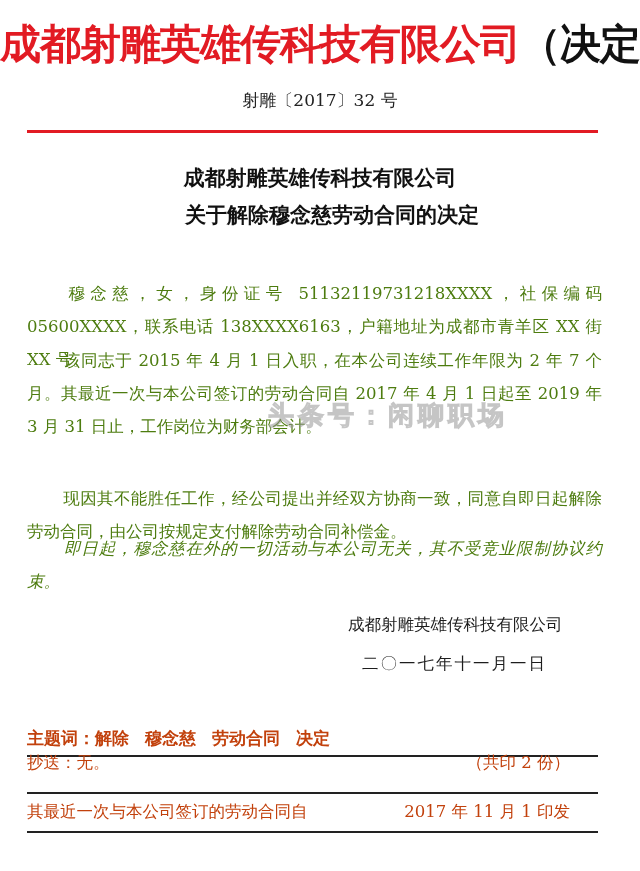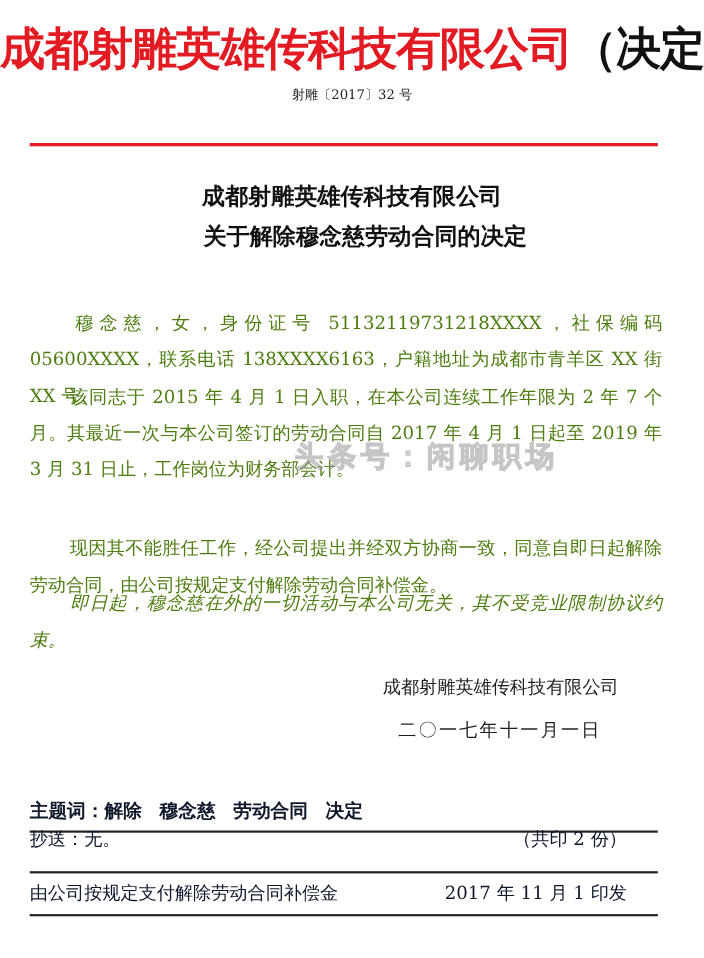--- a/index.html
+++ b/index.html
@@ -8,22 +8,22 @@
 
     .masthead {
       position: absolute; left: 0; top: 20px; width: 640px; text-align: center;
       font-family: "DejaVu Serif", serif; font-size: 41px; font-weight: bold;
       letter-spacing: -1px; line-height: 48px; white-space: nowrap;
     }
     .masthead .red { color: #e21b23; }
     .masthead .black { color: #111111; }
 
     .doc-number {
-      position: absolute; left: 0; top: 74px; width: 640px; text-align: center;
-      font-size: 12px; line-height: 24px; color: #222;
+      position: absolute; left: 0; top: 88px; width: 640px; text-align: center;
+      font-size: 17px; line-height: 24px; color: #222;
     }
     .red-rule {
       position: absolute; left: 27px; top: 130px; width: 571px; height: 3px; background: #e21b23;
     }
 
     .title {
       position: absolute; left: 0; width: 640px; text-align: center;
       font-size: 21px; font-weight: bold; line-height: 30px; color: #111;
     }
     .title.l1 { top: 163px; }
@@ -38,21 +38,21 @@
     .sign {
       position: absolute; font-size: 16.5px; line-height: 24px; color: #1d1d1d; white-space: nowrap;
     }
 
     .watermark {
       position: absolute; left: 268px; top: 398px; font-size: 26px; font-weight: bold;
       color: rgba(255,255,255,0.0); -webkit-text-stroke: 1px rgba(150,150,150,0.55);
       letter-spacing: 4px; white-space: nowrap; font-family: "DejaVu Sans", sans-serif;
     }
 
-    .footer-row { position: absolute; left: 27px; width: 571px; font-size: 16.5px; line-height: 24px; color: #0f172a; }
+    .footer-row { position: absolute; left: 27px; width: 571px; font-size: 16.5px; line-height: 24px; color: #c2410c; }
     .footer-row .right { position: absolute; right: 28px; top: 0; white-space: nowrap; }
     .footer-row.keywords { font-family: "DejaVu Sans", sans-serif; font-weight: bold; font-size: 17px; }
     .kw { margin-right: 16px; }
     .rule { position: absolute; left: 27px; width: 571px; height: 2px; background: #222; }
   </style>
 </head>
 <body>
 
 <div class="masthead">
   <span class="red">成都射雕英雄传科技有限公司</span><span class="black">（决定）</span>
@@ -78,16 +78,16 @@
 </div>
 <div class="rule" style="top:755px;"></div>
 
 <div class="footer-row" style="top:751px;">
   <span>抄送：无。</span>
   <span class="right">（共印 2 份）</span>
 </div>
 <div class="rule" style="top:792px;"></div>
 
 <div class="footer-row" style="top:800px;">
-  <span>由公司按规定支付解除劳动合同补偿金</span>
+  <span>其最近一次与本公司签订的劳动合同自</span>
   <span class="right">2017 年 11 月 1 印发</span>
 </div>
 <div class="rule" style="top:831px;"></div>
 
 </body></html>

